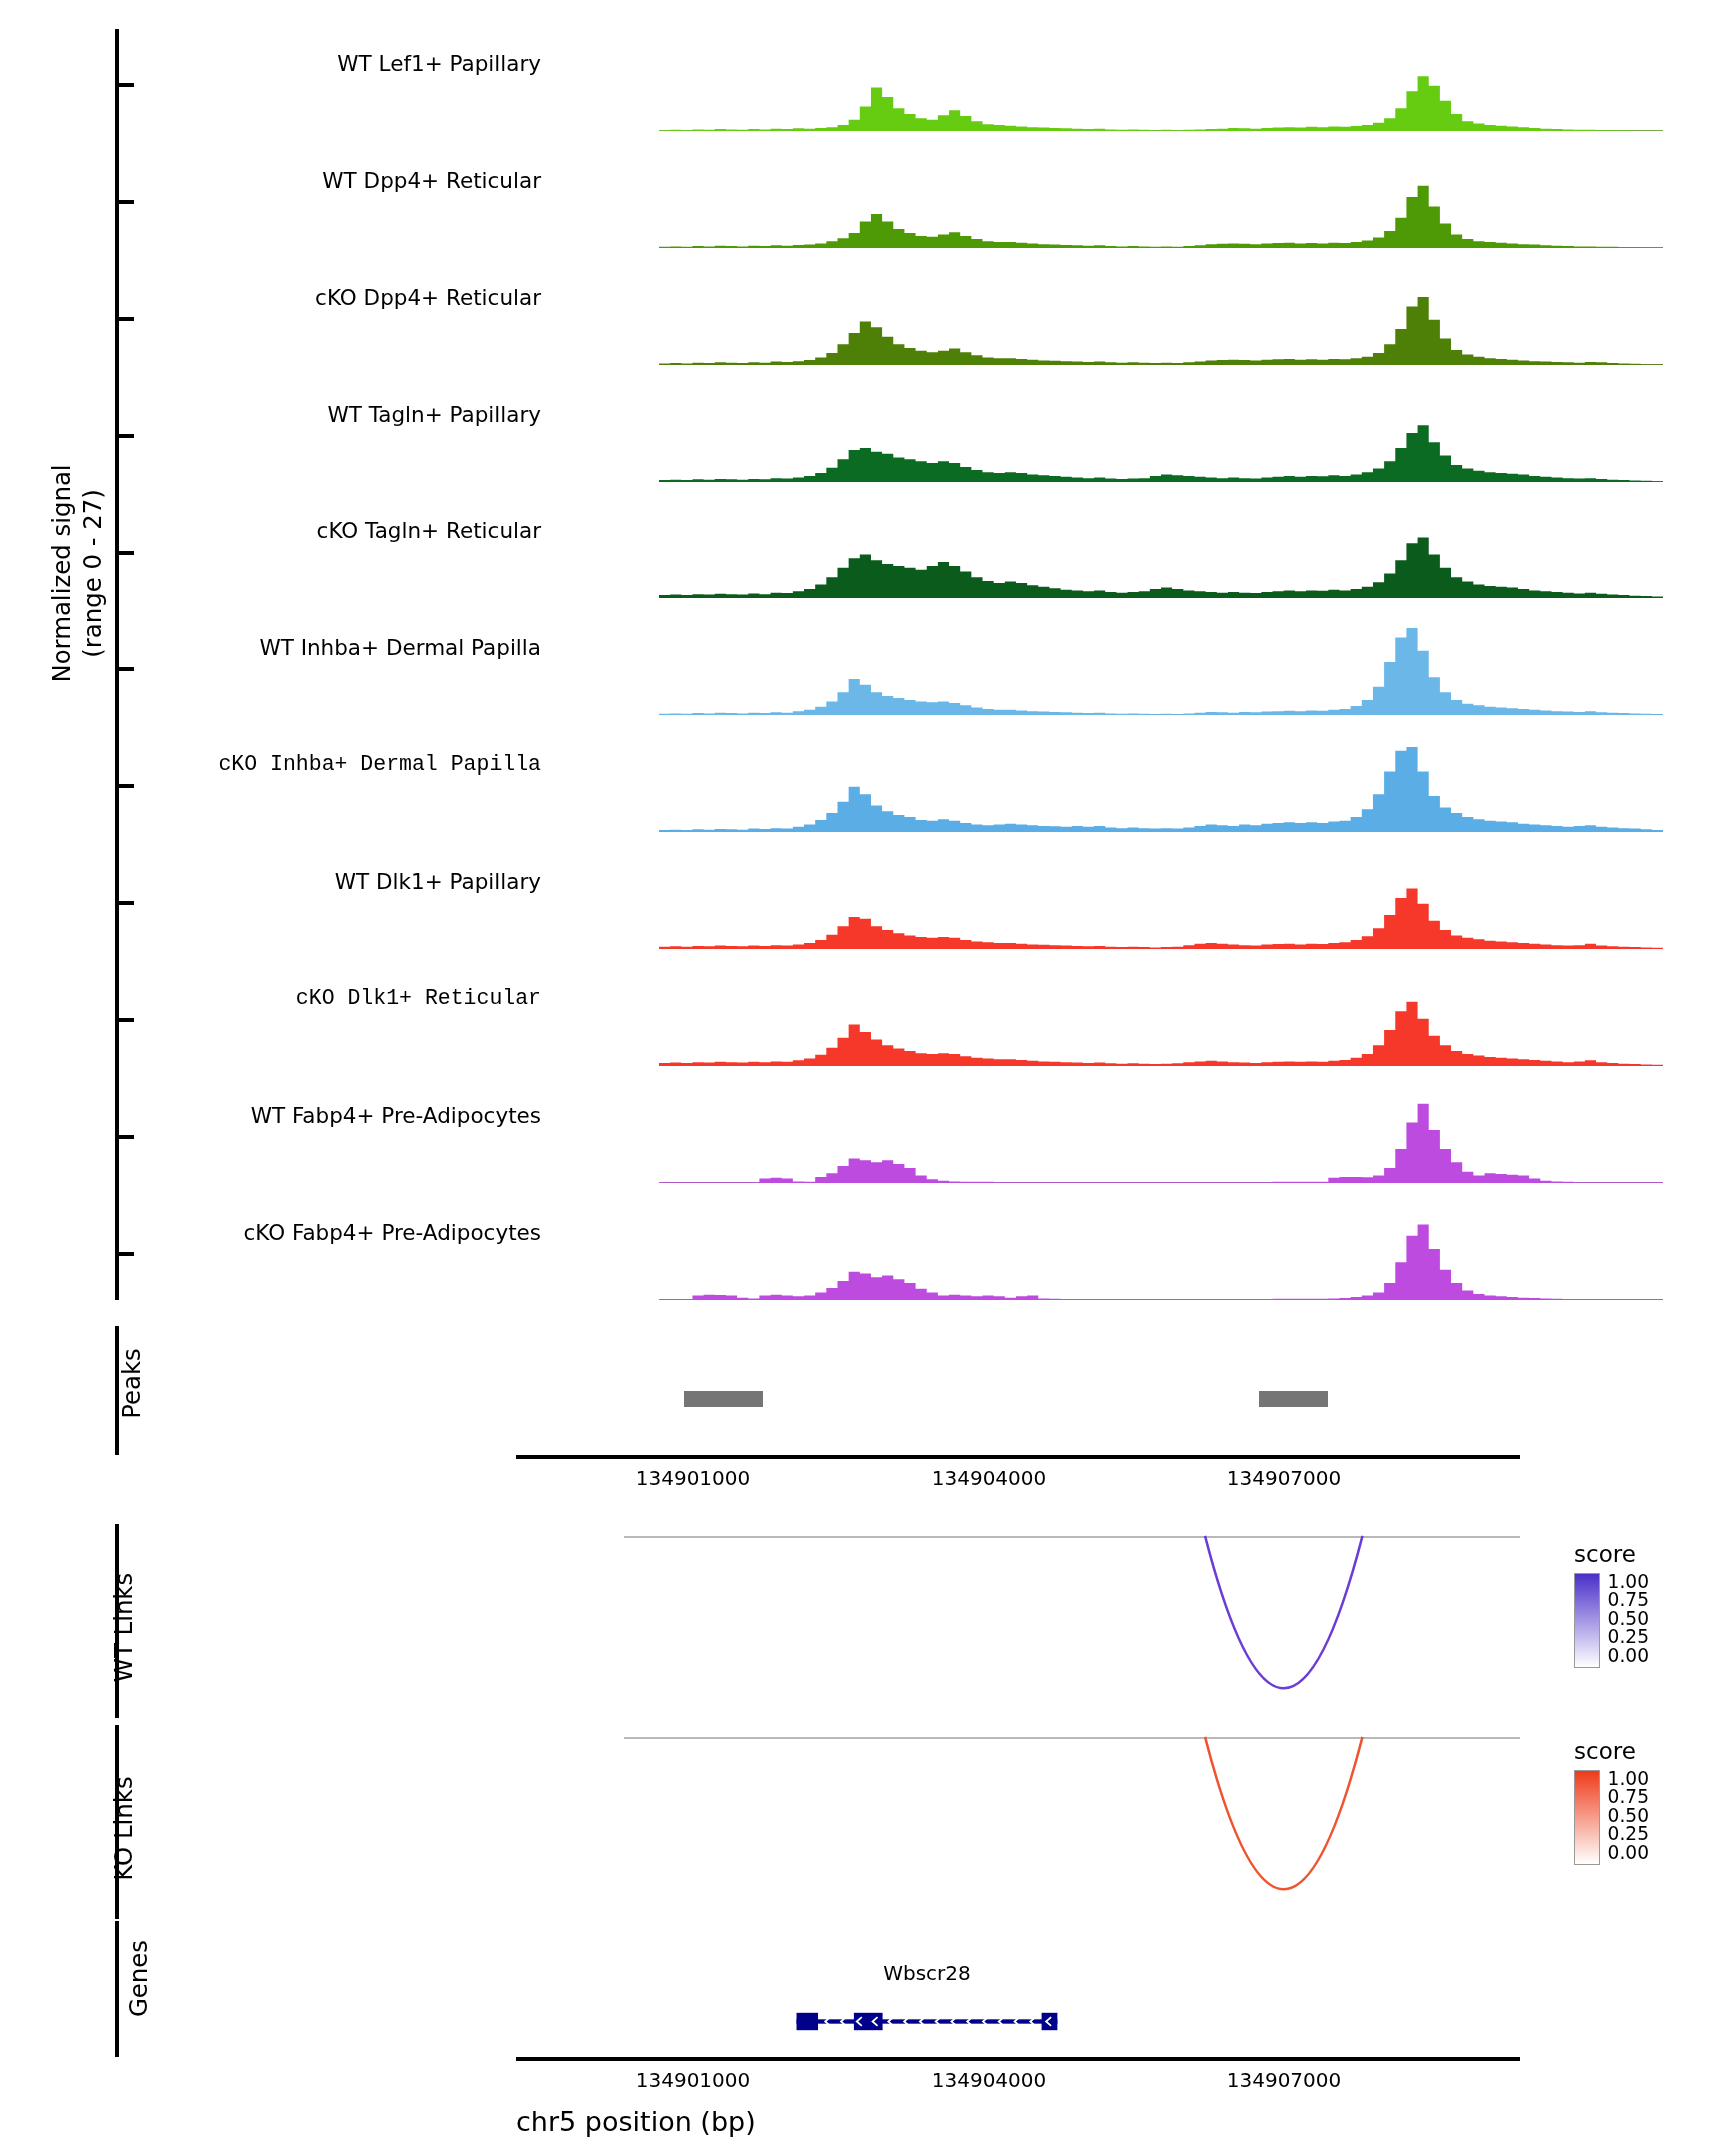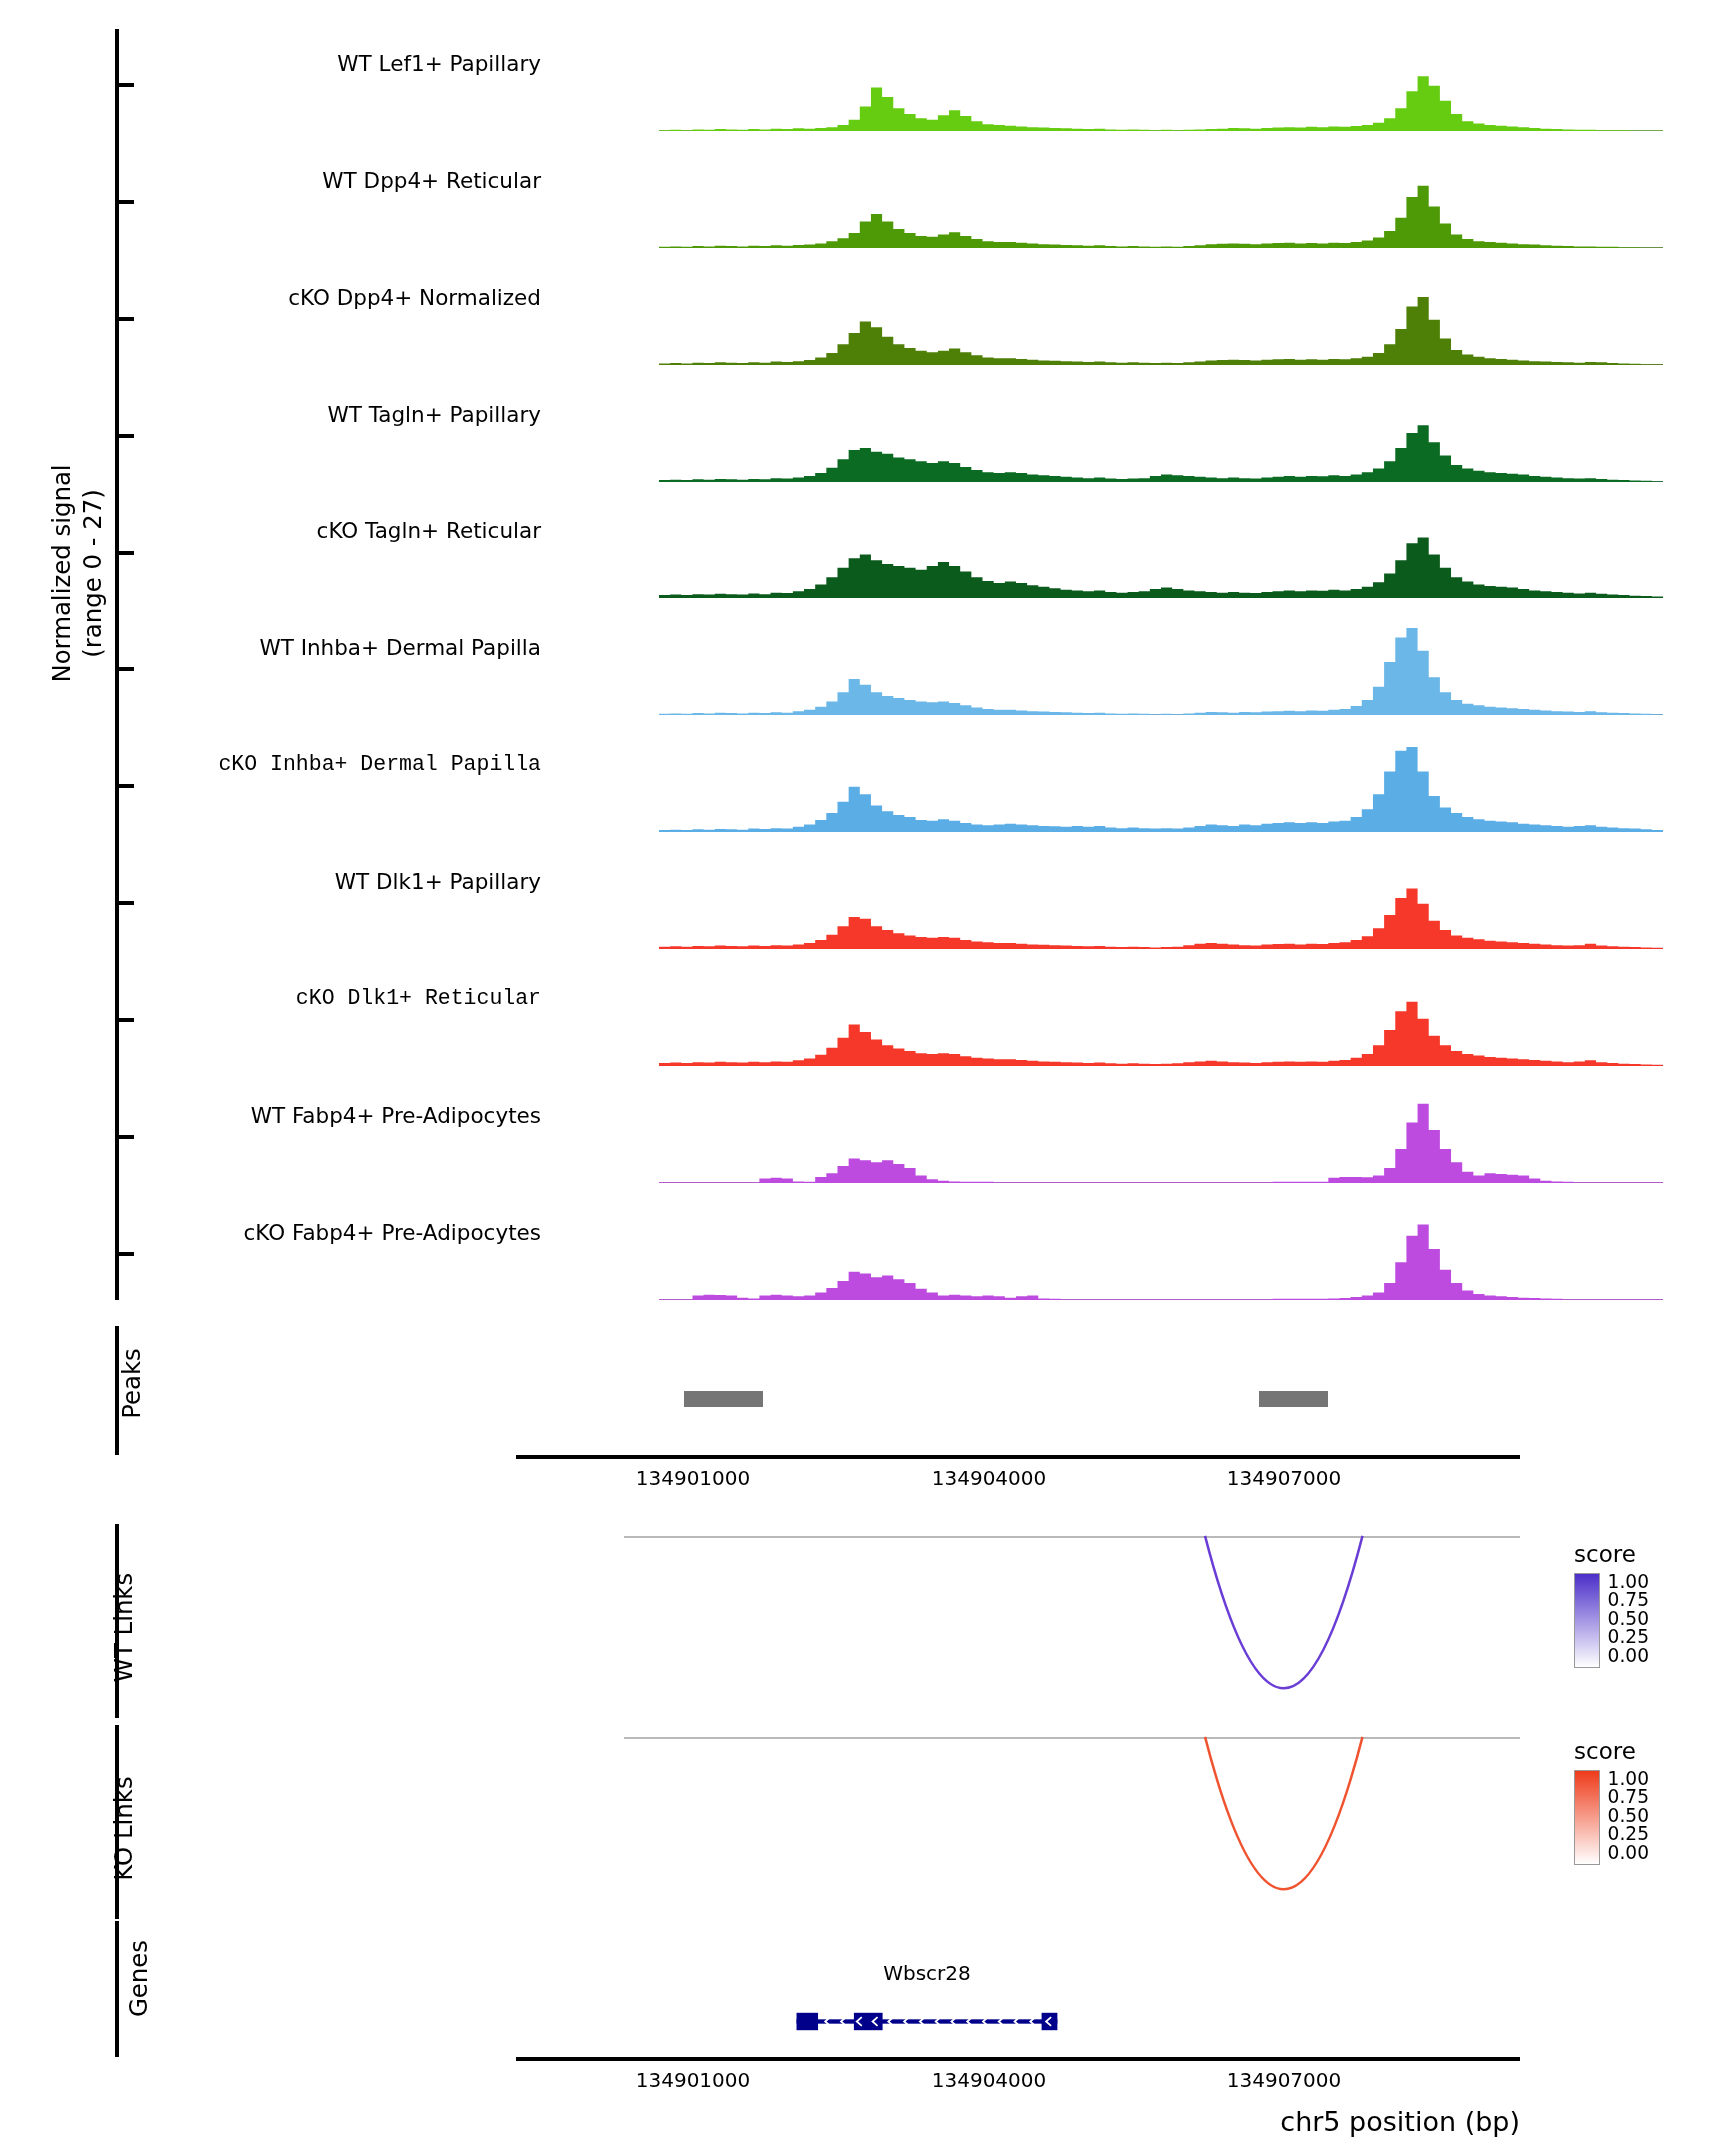--- a/index.html
+++ b/index.html
@@ -56,21 +56,21 @@
 
   
   #genesblock{position:absolute;left:115px;top:1921px;width:1434px;height:215px;}
   #genesblock .vbar{position:absolute;left:0;top:0;width:4.3px;height:136px;background:#000;}
   #geneslabel{position:absolute;left:-56px;top:43px;width:158px;transform:rotate(-90deg);transform-origin:50% 50%;
               text-align:center;font-size:24.4px;}
   #genename{position:absolute;top:40px;left:932px;transform:translateX(-50%);font-size:20px;}
   #genemodel{position:absolute;left:401px;top:86px;width:1004px;height:29px;}
   #axisline2{position:absolute;left:401px;top:136px;width:1004px;height:3.6px;background:#000;}
   .xtick2{position:absolute;font-size:20px;text-align:center;width:186px;top:147px;}
-  #xaxislabel{position:absolute;left:401px;top:185px;width:1004px;text-align:right;font-size:27px;}
+  #xaxislabel{position:absolute;left:401px;top:185px;width:1004px;text-align:left;font-size:27px;}
 </style>
 </head>
 <body>
 
 <div class="root">
 
   <div id="ylabel">Normalized signal
 (range 0 - 27)</div>
 
   <div id="tracks">
@@ -89,21 +89,21 @@
         <div class="tracklabel">WT Dpp4+ Reticular</div>
         <div class="plotarea">
           <div class="baseline"></div>
           <svg class="sig" viewBox="0 0 1400 142" preserveAspectRatio="none">
             <path d="M 0 142 L 0.00 140.42 L 15.56 140.42 L 15.56 139.90 L 31.11 139.90 L 31.11 140.42 L 46.67 140.42 L 46.67 139.37 L 62.22 139.37 L 62.22 139.90 L 77.78 139.90 L 77.78 138.84 L 93.33 138.84 L 93.33 139.37 L 108.89 139.37 L 108.89 139.90 L 124.44 139.90 L 124.44 138.84 L 140.00 138.84 L 140.00 139.37 L 155.56 139.37 L 155.56 138.32 L 171.11 138.32 L 171.11 138.84 L 186.67 138.84 L 186.67 137.79 L 202.22 137.79 L 202.22 137.27 L 217.78 137.27 L 217.78 135.69 L 233.33 135.69 L 233.33 132.53 L 248.89 132.53 L 248.89 128.33 L 264.44 128.33 L 264.44 120.96 L 280.00 120.96 L 280.00 105.19 L 295.56 105.19 L 295.56 94.67 L 311.11 94.67 L 311.11 105.19 L 326.67 105.19 L 326.67 115.70 L 342.22 115.70 L 342.22 120.96 L 357.78 120.96 L 357.78 125.17 L 373.33 125.17 L 373.33 126.22 L 388.89 126.22 L 388.89 123.07 L 404.44 123.07 L 404.44 119.91 L 420.00 119.91 L 420.00 125.17 L 435.56 125.17 L 435.56 129.38 L 451.11 129.38 L 451.11 132.53 L 466.67 132.53 L 466.67 133.59 L 482.22 133.59 L 482.22 133.59 L 497.78 133.59 L 497.78 134.64 L 513.33 134.64 L 513.33 135.69 L 528.89 135.69 L 528.89 136.74 L 544.44 136.74 L 544.44 137.27 L 560.00 137.27 L 560.00 137.79 L 575.56 137.79 L 575.56 138.32 L 591.11 138.32 L 591.11 138.84 L 606.67 138.84 L 606.67 138.32 L 622.22 138.32 L 622.22 139.37 L 637.78 139.37 L 637.78 139.90 L 653.33 139.90 L 653.33 139.37 L 668.89 139.37 L 668.89 139.90 L 684.44 139.90 L 684.44 140.42 L 700.00 140.42 L 700.00 139.90 L 715.56 139.90 L 715.56 140.42 L 731.11 140.42 L 731.11 139.37 L 746.67 139.37 L 746.67 138.32 L 762.22 138.32 L 762.22 136.74 L 777.78 136.74 L 777.78 136.21 L 793.33 136.21 L 793.33 135.69 L 808.89 135.69 L 808.89 136.21 L 824.44 136.21 L 824.44 136.74 L 840.00 136.74 L 840.00 135.69 L 855.56 135.69 L 855.56 135.16 L 871.11 135.16 L 871.11 134.64 L 886.67 134.64 L 886.67 135.69 L 902.22 135.69 L 902.22 135.16 L 917.78 135.16 L 917.78 135.69 L 933.33 135.69 L 933.33 134.64 L 948.89 134.64 L 948.89 135.16 L 964.44 135.16 L 964.44 133.59 L 980.00 133.59 L 980.00 131.48 L 995.56 131.48 L 995.56 127.27 L 1011.11 127.27 L 1011.11 118.33 L 1026.67 118.33 L 1026.67 99.93 L 1042.22 99.93 L 1042.22 71.00 L 1057.78 71.00 L 1057.78 55.22 L 1073.33 55.22 L 1073.33 84.15 L 1088.89 84.15 L 1088.89 107.81 L 1104.44 107.81 L 1104.44 123.07 L 1120.00 123.07 L 1120.00 129.38 L 1135.56 129.38 L 1135.56 132.53 L 1151.11 132.53 L 1151.11 133.59 L 1166.67 133.59 L 1166.67 134.64 L 1182.22 134.64 L 1182.22 135.69 L 1197.78 135.69 L 1197.78 136.74 L 1213.33 136.74 L 1213.33 137.27 L 1228.89 137.27 L 1228.89 138.32 L 1244.44 138.32 L 1244.44 138.84 L 1260.00 138.84 L 1260.00 139.37 L 1275.56 139.37 L 1275.56 139.90 L 1291.11 139.90 L 1291.11 139.90 L 1306.67 139.90 L 1306.67 140.42 L 1322.22 140.42 L 1322.22 140.42 L 1337.78 140.42 L 1337.78 140.95 L 1353.33 140.95 L 1353.33 140.95 L 1368.89 140.95 L 1368.89 141.47 L 1384.44 141.47 L 1384.44 141.47 L 1400.00 141.47 L 1400 142 Z" fill="#4E9A06"></path>
           </svg>
         </div>
       </div>
       <div class="tick" style="top: 171px;"></div>
       <div class="track" style="top: 234px;">
-        <div class="tracklabel">cKO Dpp4+ Normalized</div>
+        <div class="tracklabel">cKO Dpp4+ Reticular</div>
         <div class="plotarea">
           <div class="baseline"></div>
           <svg class="sig" viewBox="0 0 1400 142" preserveAspectRatio="none">
             <path d="M 0 142 L 0.00 139.90 L 15.56 139.90 L 15.56 139.37 L 31.11 139.37 L 31.11 139.90 L 46.67 139.90 L 46.67 138.84 L 62.22 138.84 L 62.22 139.37 L 77.78 139.37 L 77.78 138.32 L 93.33 138.32 L 93.33 138.84 L 108.89 138.84 L 108.89 139.37 L 124.44 139.37 L 124.44 138.32 L 140.00 138.32 L 140.00 138.84 L 155.56 138.84 L 155.56 137.27 L 171.11 137.27 L 171.11 137.79 L 186.67 137.79 L 186.67 136.74 L 202.22 136.74 L 202.22 135.16 L 217.78 135.16 L 217.78 131.48 L 233.33 131.48 L 233.33 125.17 L 248.89 125.17 L 248.89 113.07 L 264.44 113.07 L 264.44 97.30 L 280.00 97.30 L 280.00 81.52 L 295.56 81.52 L 295.56 89.41 L 311.11 89.41 L 311.11 102.56 L 326.67 102.56 L 326.67 113.07 L 342.22 113.07 L 342.22 118.33 L 357.78 118.33 L 357.78 122.01 L 373.33 122.01 L 373.33 124.12 L 388.89 124.12 L 388.89 122.01 L 404.44 122.01 L 404.44 118.86 L 420.00 118.86 L 420.00 124.12 L 435.56 124.12 L 435.56 128.33 L 451.11 128.33 L 451.11 131.48 L 466.67 131.48 L 466.67 132.53 L 482.22 132.53 L 482.22 132.53 L 497.78 132.53 L 497.78 133.59 L 513.33 133.59 L 513.33 134.64 L 528.89 134.64 L 528.89 135.69 L 544.44 135.69 L 544.44 136.21 L 560.00 136.21 L 560.00 136.74 L 575.56 136.74 L 575.56 137.27 L 591.11 137.27 L 591.11 137.79 L 606.67 137.79 L 606.67 137.27 L 622.22 137.27 L 622.22 138.32 L 637.78 138.32 L 637.78 138.84 L 653.33 138.84 L 653.33 138.32 L 668.89 138.32 L 668.89 138.84 L 684.44 138.84 L 684.44 139.37 L 700.00 139.37 L 700.00 138.84 L 715.56 138.84 L 715.56 139.37 L 731.11 139.37 L 731.11 138.32 L 746.67 138.32 L 746.67 137.27 L 762.22 137.27 L 762.22 135.69 L 777.78 135.69 L 777.78 135.16 L 793.33 135.16 L 793.33 134.64 L 808.89 134.64 L 808.89 135.16 L 824.44 135.16 L 824.44 135.69 L 840.00 135.69 L 840.00 134.64 L 855.56 134.64 L 855.56 134.11 L 871.11 134.11 L 871.11 133.59 L 886.67 133.59 L 886.67 134.64 L 902.22 134.64 L 902.22 134.11 L 917.78 134.11 L 917.78 134.64 L 933.33 134.64 L 933.33 133.59 L 948.89 133.59 L 948.89 134.11 L 964.44 134.11 L 964.44 132.53 L 980.00 132.53 L 980.00 130.43 L 995.56 130.43 L 995.56 125.17 L 1011.11 125.17 L 1011.11 113.07 L 1026.67 113.07 L 1026.67 92.04 L 1042.22 92.04 L 1042.22 60.48 L 1057.78 60.48 L 1057.78 47.33 L 1073.33 47.33 L 1073.33 78.89 L 1088.89 78.89 L 1088.89 105.19 L 1104.44 105.19 L 1104.44 120.96 L 1120.00 120.96 L 1120.00 127.27 L 1135.56 127.27 L 1135.56 130.43 L 1151.11 130.43 L 1151.11 132.53 L 1166.67 132.53 L 1166.67 133.59 L 1182.22 133.59 L 1182.22 134.64 L 1197.78 134.64 L 1197.78 135.69 L 1213.33 135.69 L 1213.33 136.74 L 1228.89 136.74 L 1228.89 137.27 L 1244.44 137.27 L 1244.44 137.79 L 1260.00 137.79 L 1260.00 138.32 L 1275.56 138.32 L 1275.56 138.84 L 1291.11 138.84 L 1291.11 137.79 L 1306.67 137.79 L 1306.67 138.32 L 1322.22 138.32 L 1322.22 139.37 L 1337.78 139.37 L 1337.78 139.90 L 1353.33 139.90 L 1353.33 140.42 L 1368.89 140.42 L 1368.89 140.95 L 1384.44 140.95 L 1384.44 140.95 L 1400.00 140.95 L 1400 142 Z" fill="#4E7F06"></path>
           </svg>
         </div>
       </div>
       <div class="tick" style="top: 288px;"></div>
       <div class="track" style="top: 351px;">
         <div class="tracklabel">WT Tagln+ Papillary</div>

